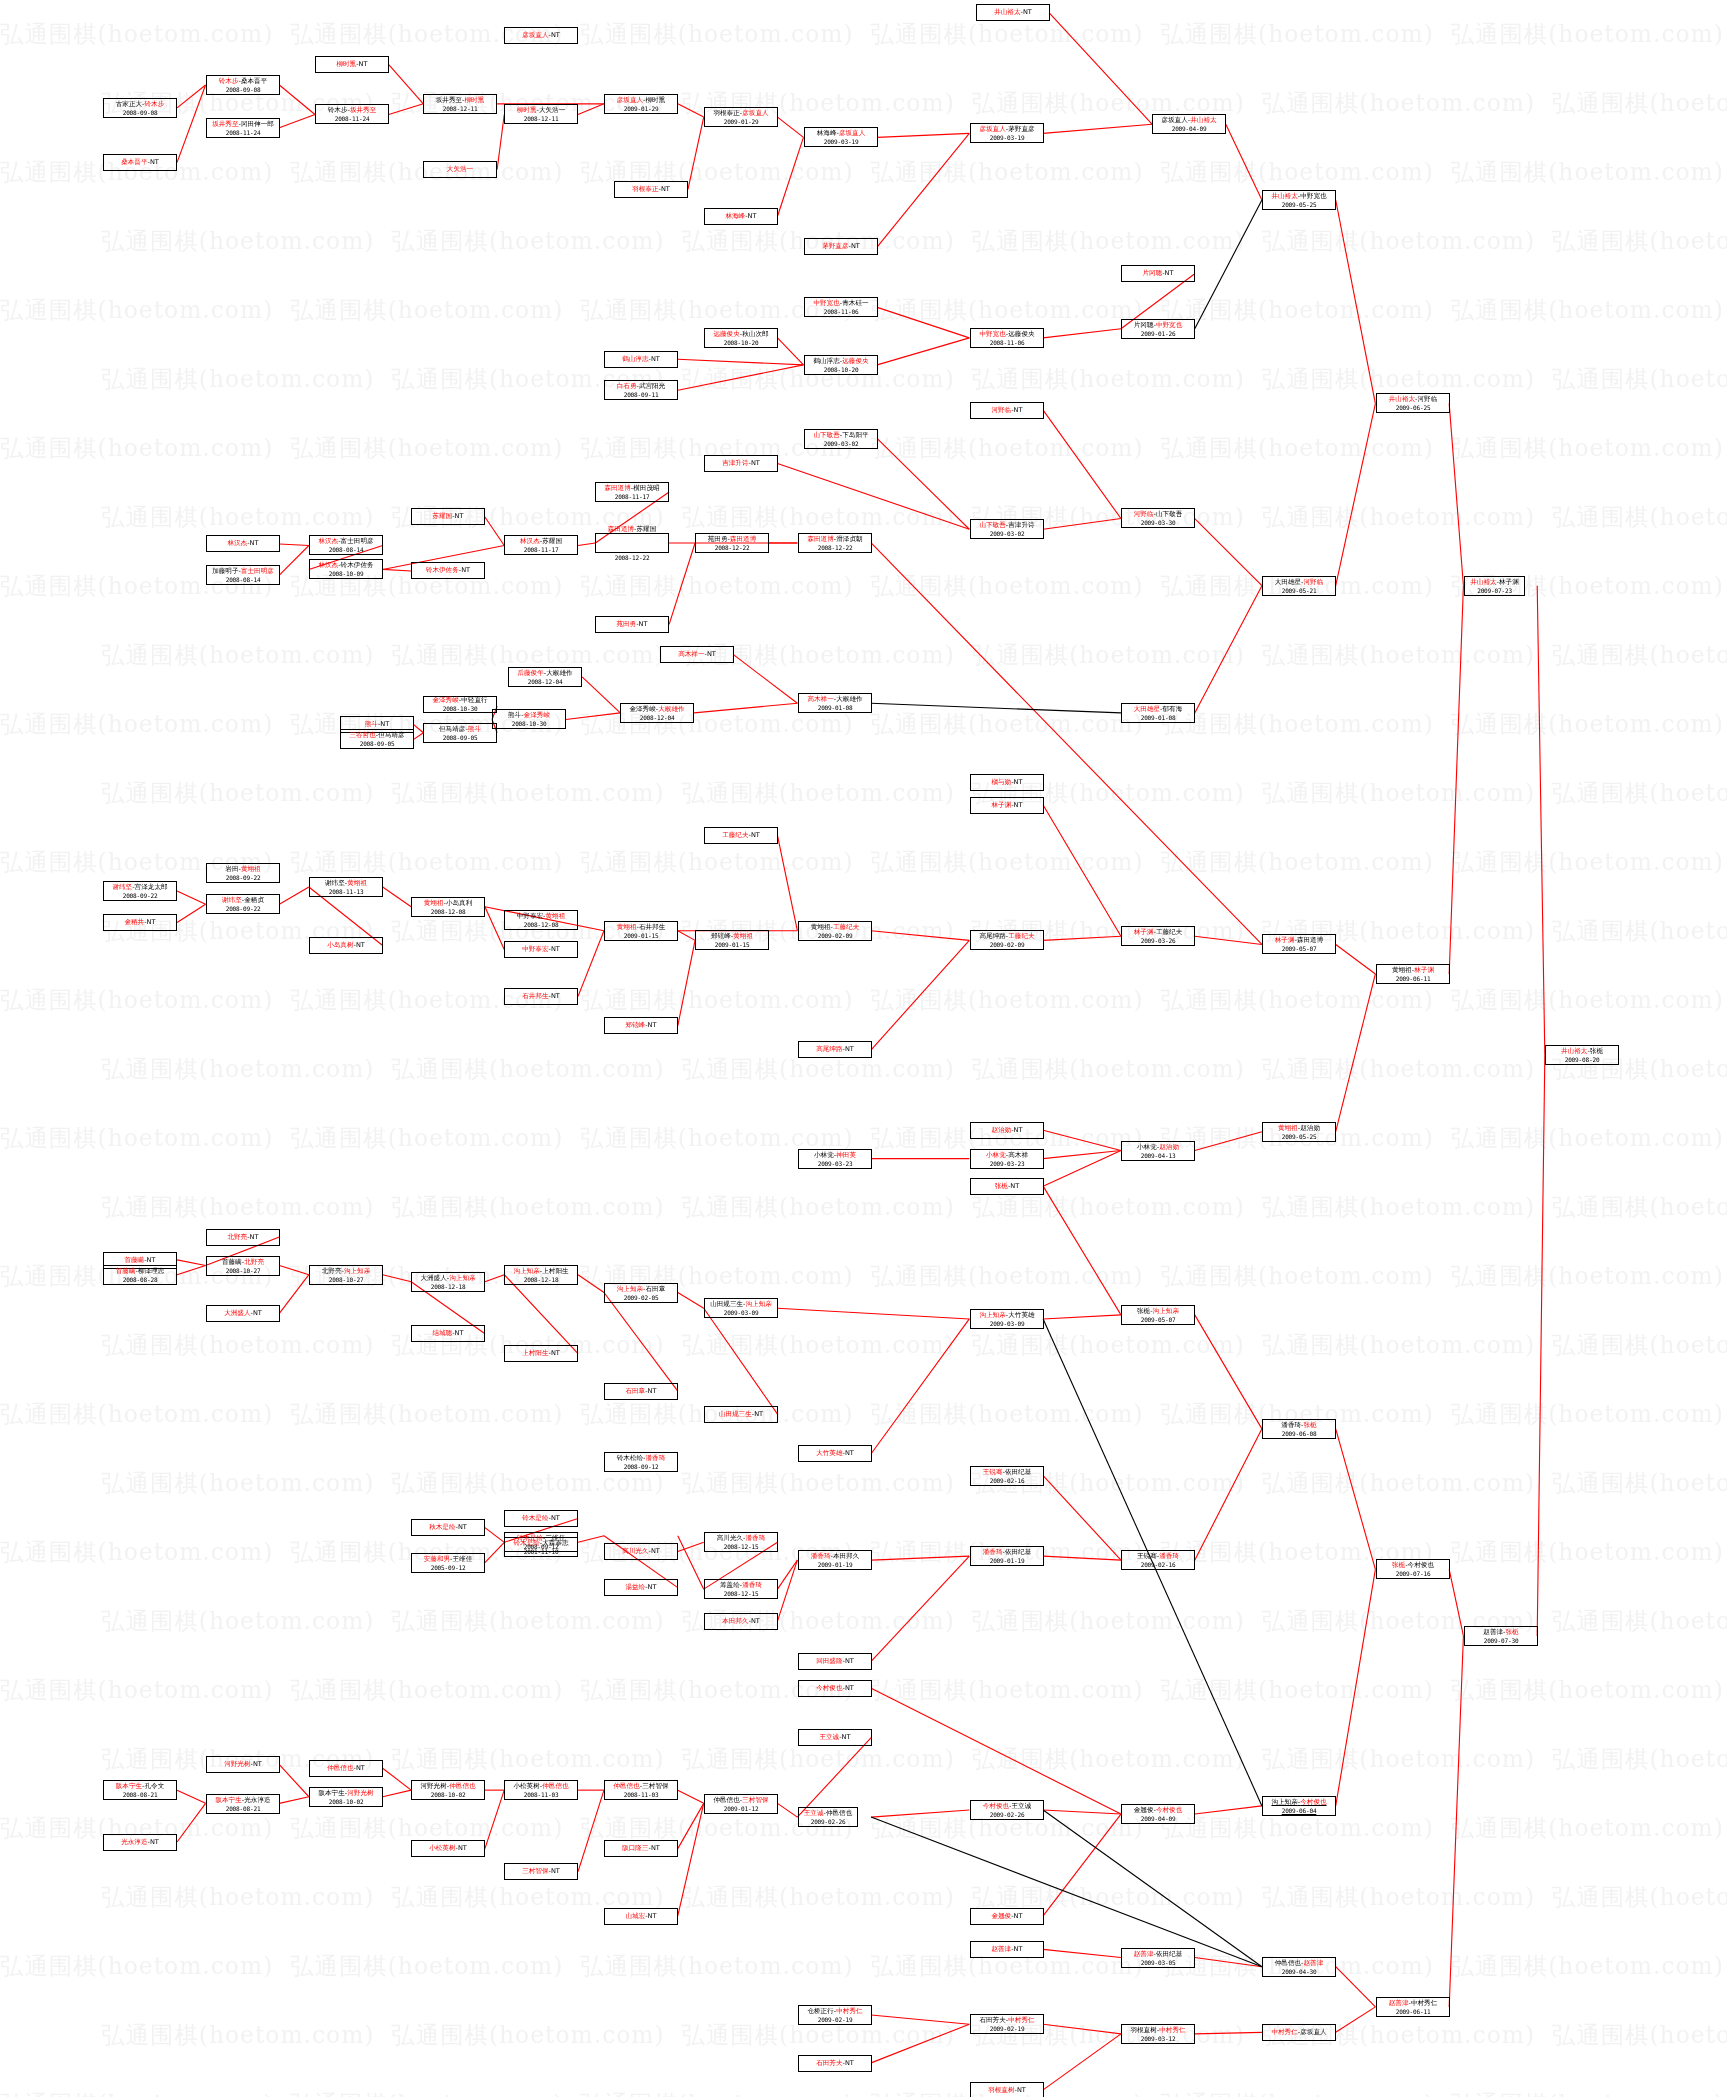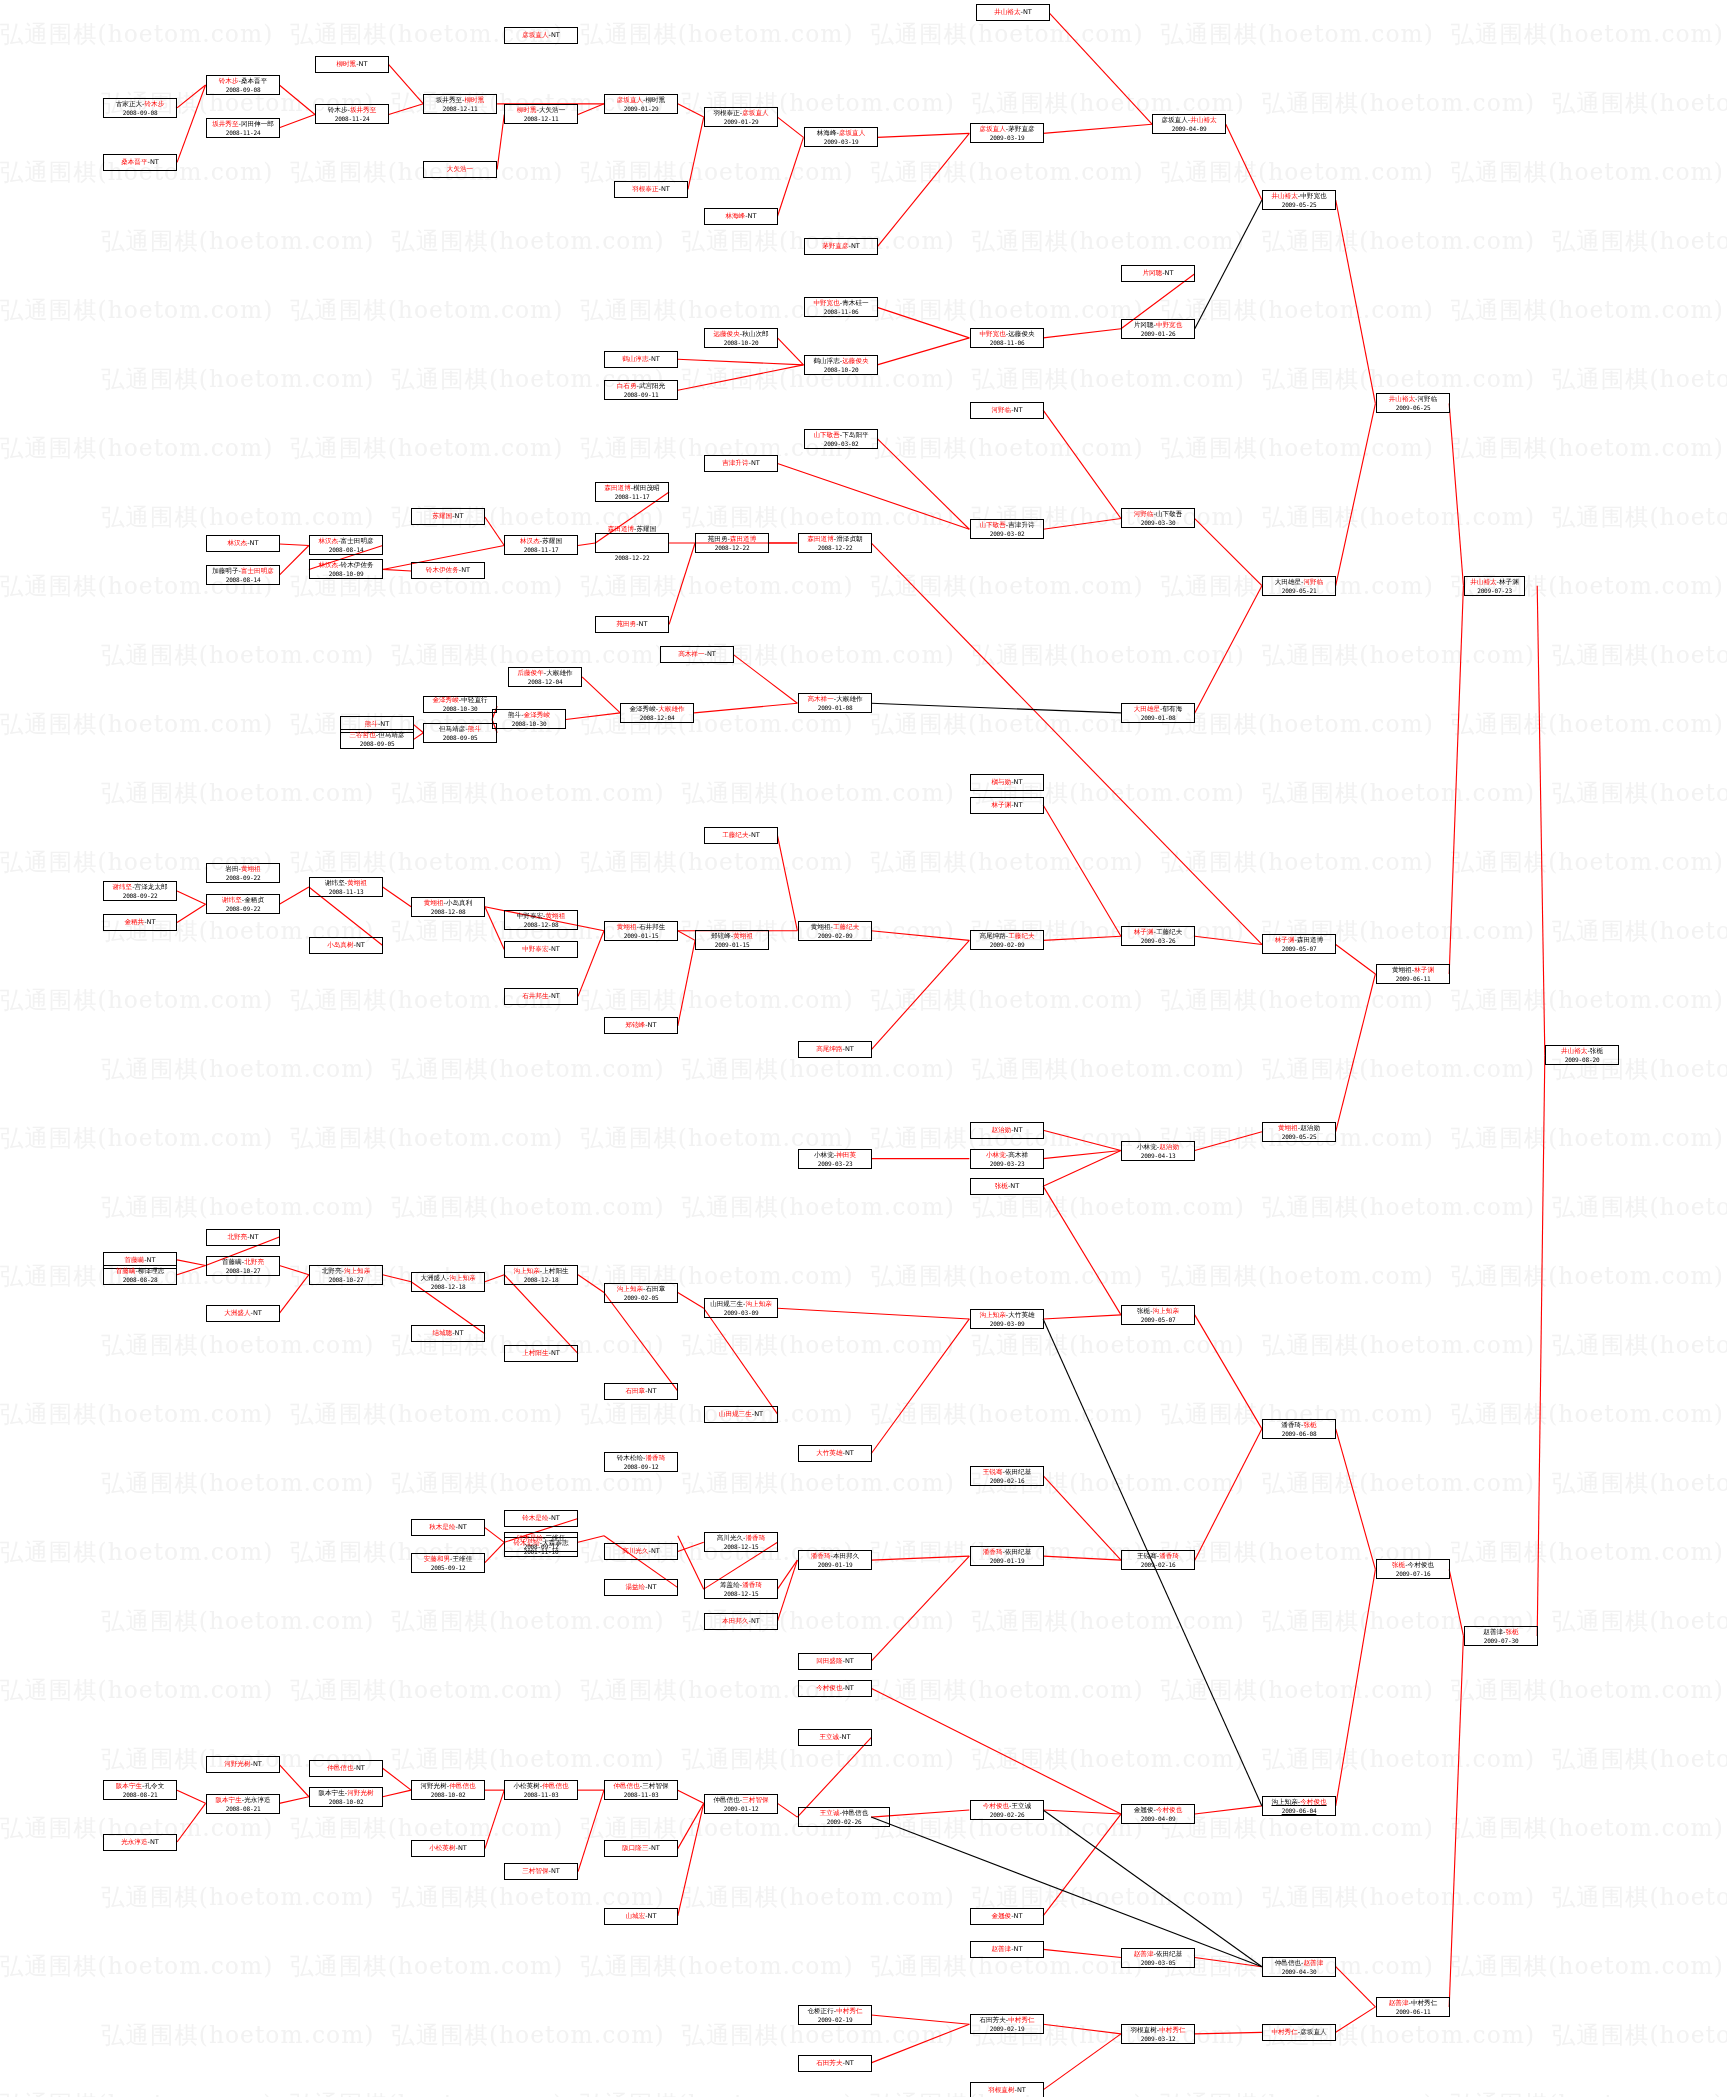--- a/index.html
+++ b/index.html
@@ -700,21 +700,21 @@
         <span class="pair"><span class="l">沟上知亲</span><span>-</span><span class="w">今村俊也</span></span>
         <span class="date">2009-06-04</span>
       </div>
       <div class="node" style="left: 798px; top: 1729px; width: 74px; height: 17.3px;">
         <span class="pair"><span class="w">王立诚</span><span>-</span><span class="l">NT</span></span>
       </div>
       <div class="node" style="left: 704px; top: 1794px; width: 74px; height: 20.4px;">
         <span class="pair"><span class="l">仲邑信也</span><span>-</span><span class="w">三村智保</span></span>
         <span class="date">2009-01-12</span>
       </div>
-      <div class="node" style="left: 798px; top: 1807px; width: 92px; height: 20.4px;">
+      <div class="node" style="left: 798px; top: 1807px; width: 60px; height: 20.4px;">
         <span class="pair"><span class="w">王立诚</span><span>-</span><span class="l">仲邑信也</span></span>
         <span class="date">2009-02-26</span>
       </div>
       <div class="node" style="left: 604px; top: 1780px; width: 74px; height: 20.4px;">
         <span class="pair"><span class="w">仲邑信也</span><span>-</span><span class="l">三村智保</span></span>
         <span class="date">2008-11-03</span>
       </div>
       <div class="node" style="left: 504px; top: 1780px; width: 74px; height: 20.4px;">
         <span class="pair"><span class="l">小松英树</span><span>-</span><span class="w">仲邑信也</span></span>
         <span class="date">2008-11-03</span>

